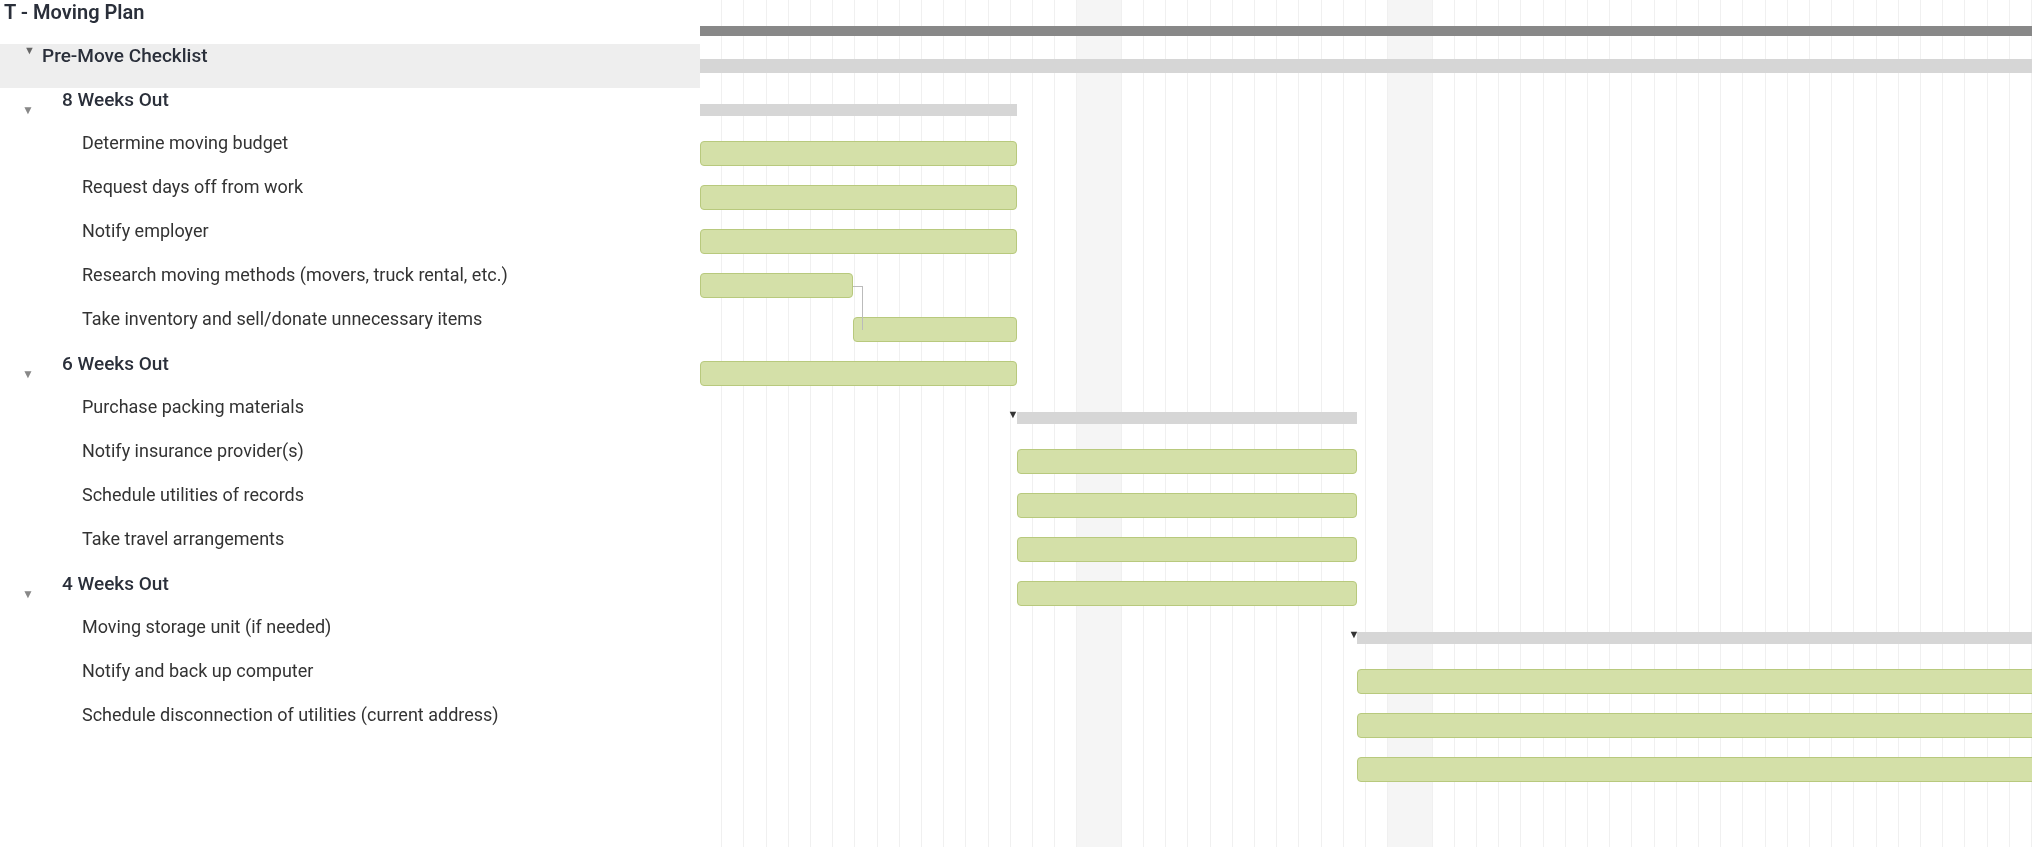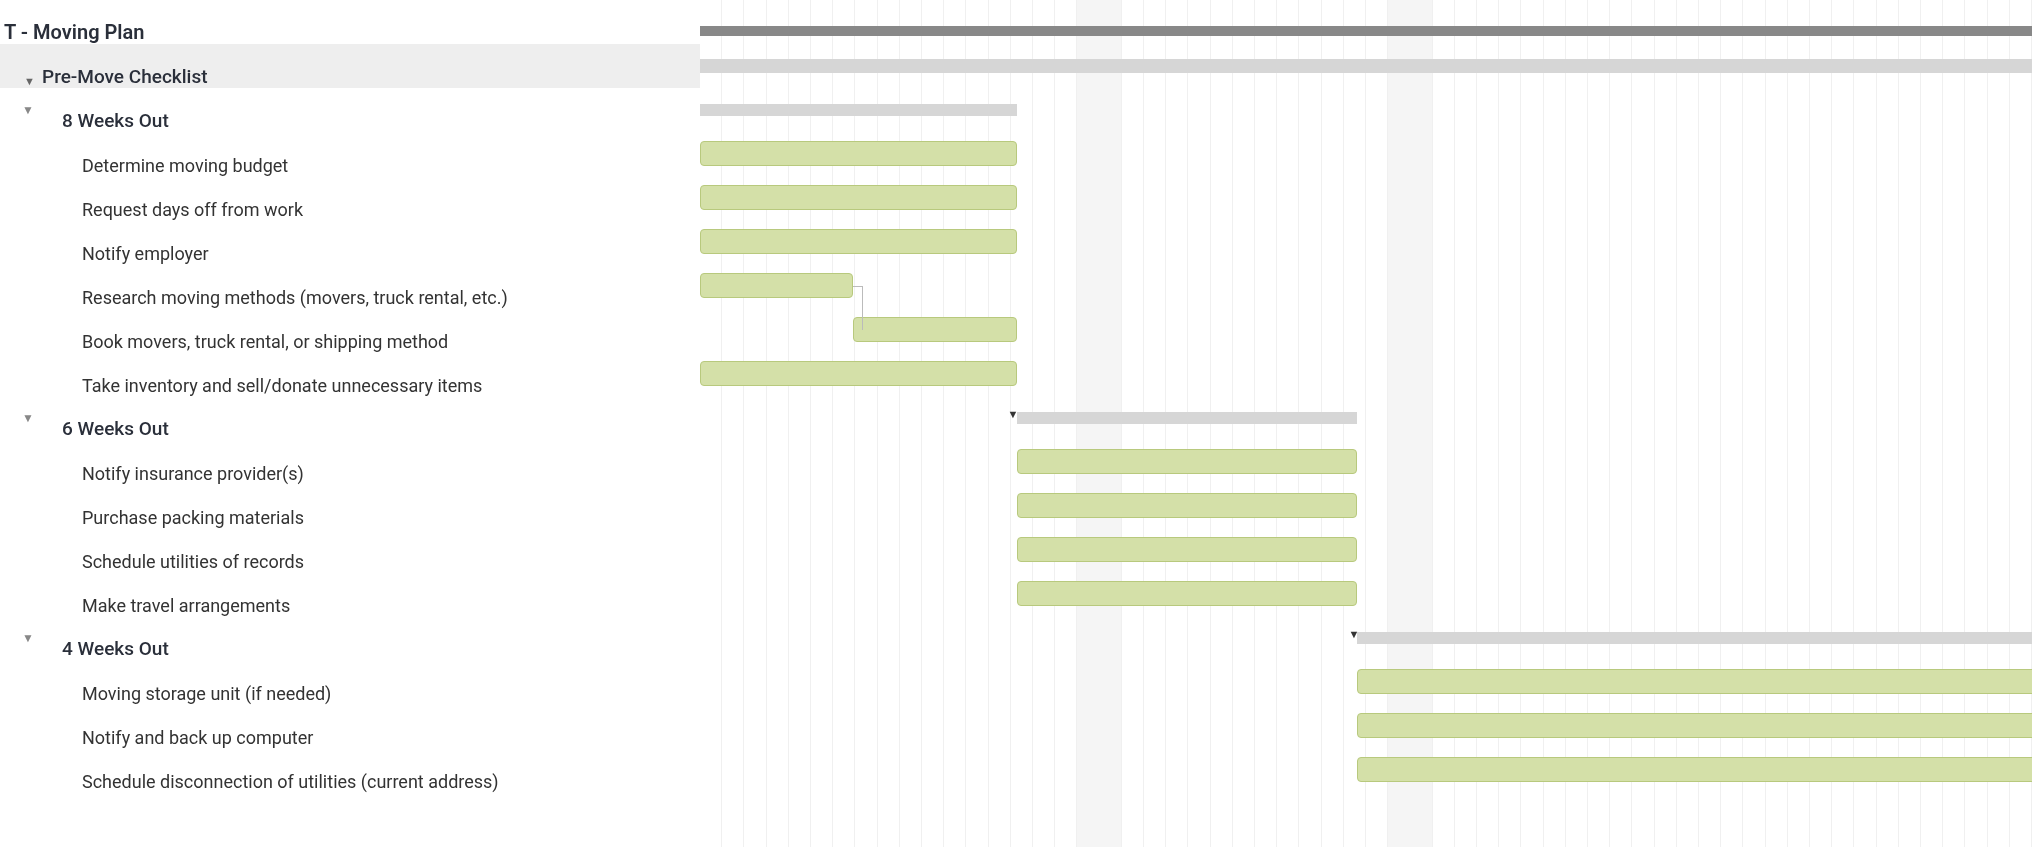--- a/index.html
+++ b/index.html
@@ -25,21 +25,21 @@
   }
   .right-panel {
     flex: 1;
     position: relative;
     background: #fff;
     overflow: hidden;
   }
   .row {
     height: 44px;
     display: flex;
-    align-items: flex-end;
+    align-items: flex-start;
     position: relative;
   }
   .row.title {
     font-weight: 600;
     font-size: 20px;
     padding-left: 4px;
   }
   .row.section {
     background: #eeeeee;
     font-weight: 500;
@@ -158,43 +158,40 @@
     <div class="row task">
         <span>Request days off from work</span>
       </div>
     <div class="row task">
         <span>Notify employer</span>
       </div>
     <div class="row task">
         <span>Research moving methods (movers, truck rental, etc.)</span>
       </div>
     <div class="row task">
-        <span>Book movers, truck rental, or shipping method</span>
-      </div>
-    <div class="row task">
         <span>Take inventory and sell/donate unnecessary items</span>
       </div>
 
     <div class="row group">
       <span class="tri-wrap">
           <span>▼</span>
         </span>
       <span>6 Weeks Out</span>
     </div>
     <div class="row task">
+        <span>Purchase packing materials</span>
+      </div>
+    <div class="row task">
         <span>Notify insurance provider(s)</span>
       </div>
     <div class="row task">
-        <span>Purchase packing materials</span>
-      </div>
-    <div class="row task">
         <span>Schedule utilities of records</span>
       </div>
     <div class="row task">
-        <span>Make travel arrangements</span>
+        <span>Take travel arrangements</span>
       </div>
 
     <div class="row group">
       <span class="tri-wrap">
           <span>▼</span>
         </span>
       <span>4 Weeks Out</span>
     </div>
     <div class="row task">
         <span>Moving storage unit (if needed)</span>

